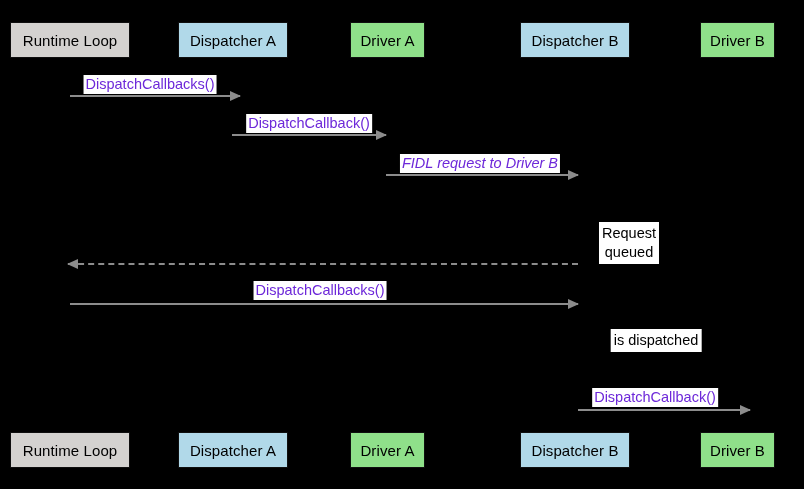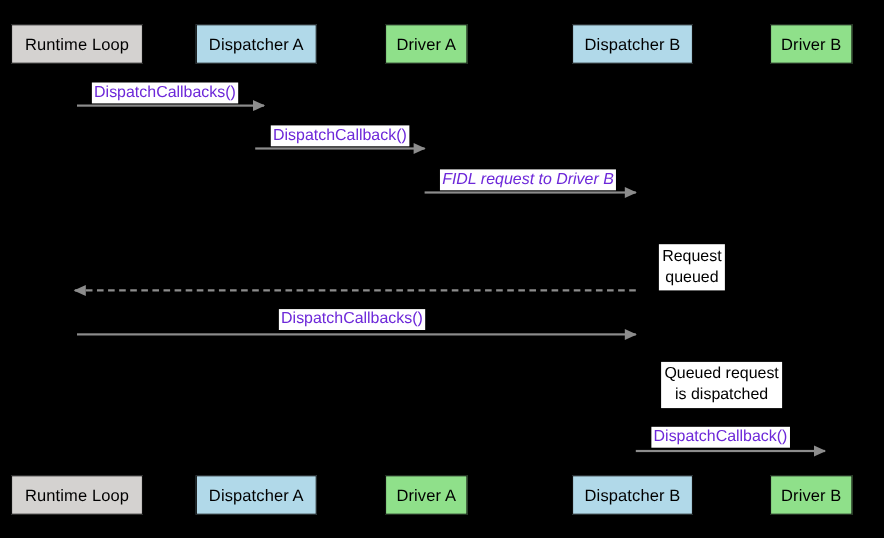--- a/index.html
+++ b/index.html
@@ -139,16 +139,15 @@
     <div class="message" style="left: 578px; top: 409px; width: 172px;">
       <div class="msg-line"></div>
       <div class="arrowhead right"></div>
     </div>
     <div class="msg-label" style="left: 655px; top: 388px;">DispatchCallback()</div>
     <div class="note" style="left: 629px; top: 200px; margin-top: 22px;">
       <div>Request</div>
       <div>queued</div>
     </div>
     <div class="note" style="left: 656px; top: 329px;">
-      <div>Queued request</div>
       <div>is dispatched</div>
     </div>
   </div>
 
 </body></html>

